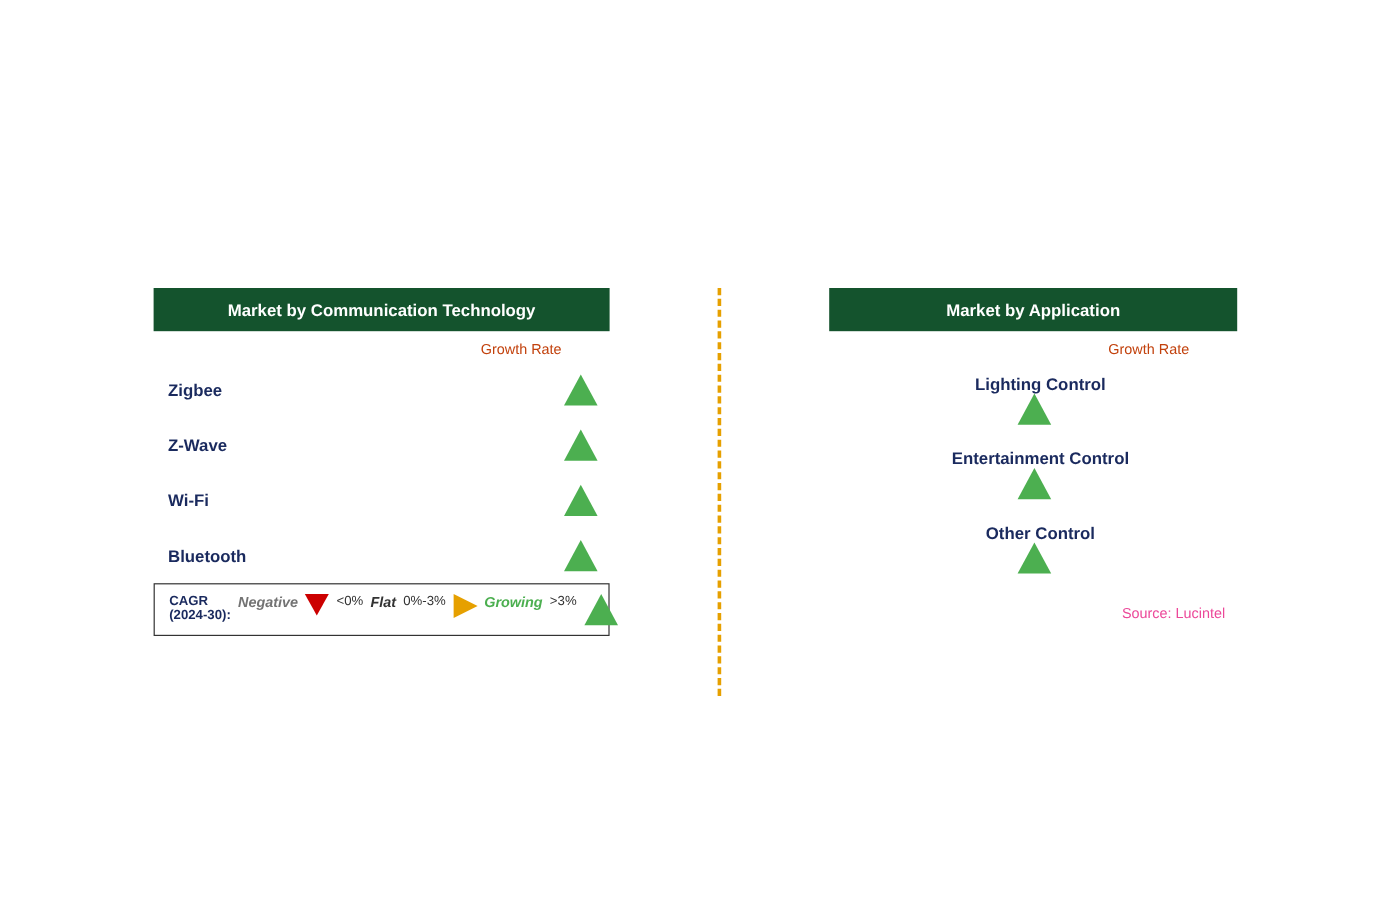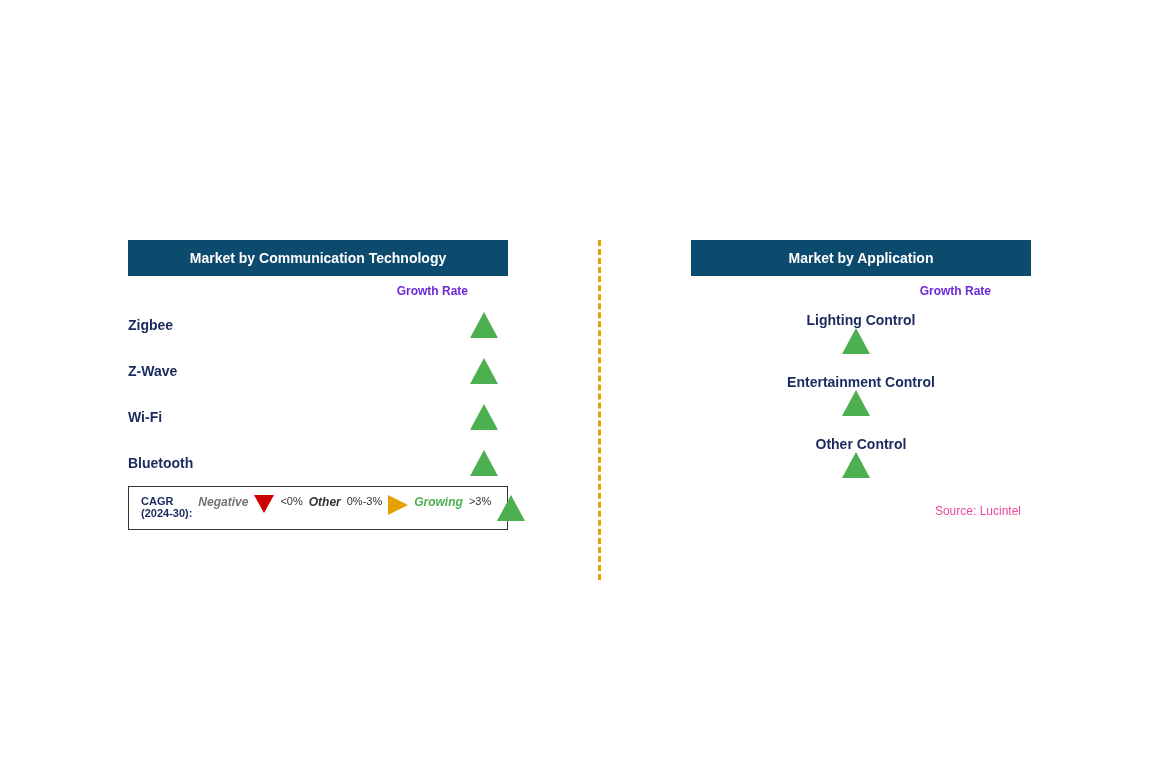--- a/index.html
+++ b/index.html
@@ -28,33 +28,33 @@
       flex-shrink: 0;
     }
 
     
     .right-panel {
       width: 340px;
       flex-shrink: 0;
     }
 
     .panel-header {
-      background-color: #0c4a6e;
+      background-color: #14532d;
       color: #ffffff;
       font-weight: bold;
       font-size: 14px;
       padding: 10px 16px;
       text-align: center;
     }
 
     .growth-rate-label {
       text-align: right;
       font-size: 12px;
-      font-weight: bold;
-      color: #6d28d9;
+      font-weight: normal;
+      color: #c2410c;
       padding: 8px 10px 4px 0;
       margin-right: 30px;
     }
 
     .row-item {
       display: flex;
       justify-content: space-between;
       align-items: center;
       padding: 10px 0;
       border-bottom: none;
@@ -150,20 +150,21 @@
     .source-text {
       text-align: right;
       font-size: 12px;
       color: #ec4899;
       margin-top: 16px;
       padding-right: 10px;
     }
 
     .rows-container {
       padding: 0 0 0 0;
+      margin-left: 12px;
     }
 
     .right-row-item {
       display: flex;
       justify-content: space-between;
       align-items: center;
       padding: 10px 0;
       flex-direction: column;
     }
 
@@ -199,21 +200,21 @@
         <div class="row-item">
       <span class="row-label">Bluetooth</span>
       <span class="arrow-up-green"></span>
     </div>
       </div>
     <div class="legend-box">
       <span class="legend-cagr">CAGR<br>(2024-30):</span>
       <span class="legend-negative">Negative</span>
       <span class="arrow-down-red"></span>
       <span class="legend-pct">&lt;0%</span>
-      <span class="legend-flat">Other</span>
+      <span class="legend-flat">Flat</span>
       <span class="legend-pct">0%-3%</span>
       <span class="arrow-right-orange"></span>
       <span class="legend-growing">Growing</span>
       <span class="legend-pct">&gt;3%</span>
       <span class="arrow-up-green"></span>
     </div>
   </div>
 
   <div class="divider-wrapper">
     <div class="divider"></div>

